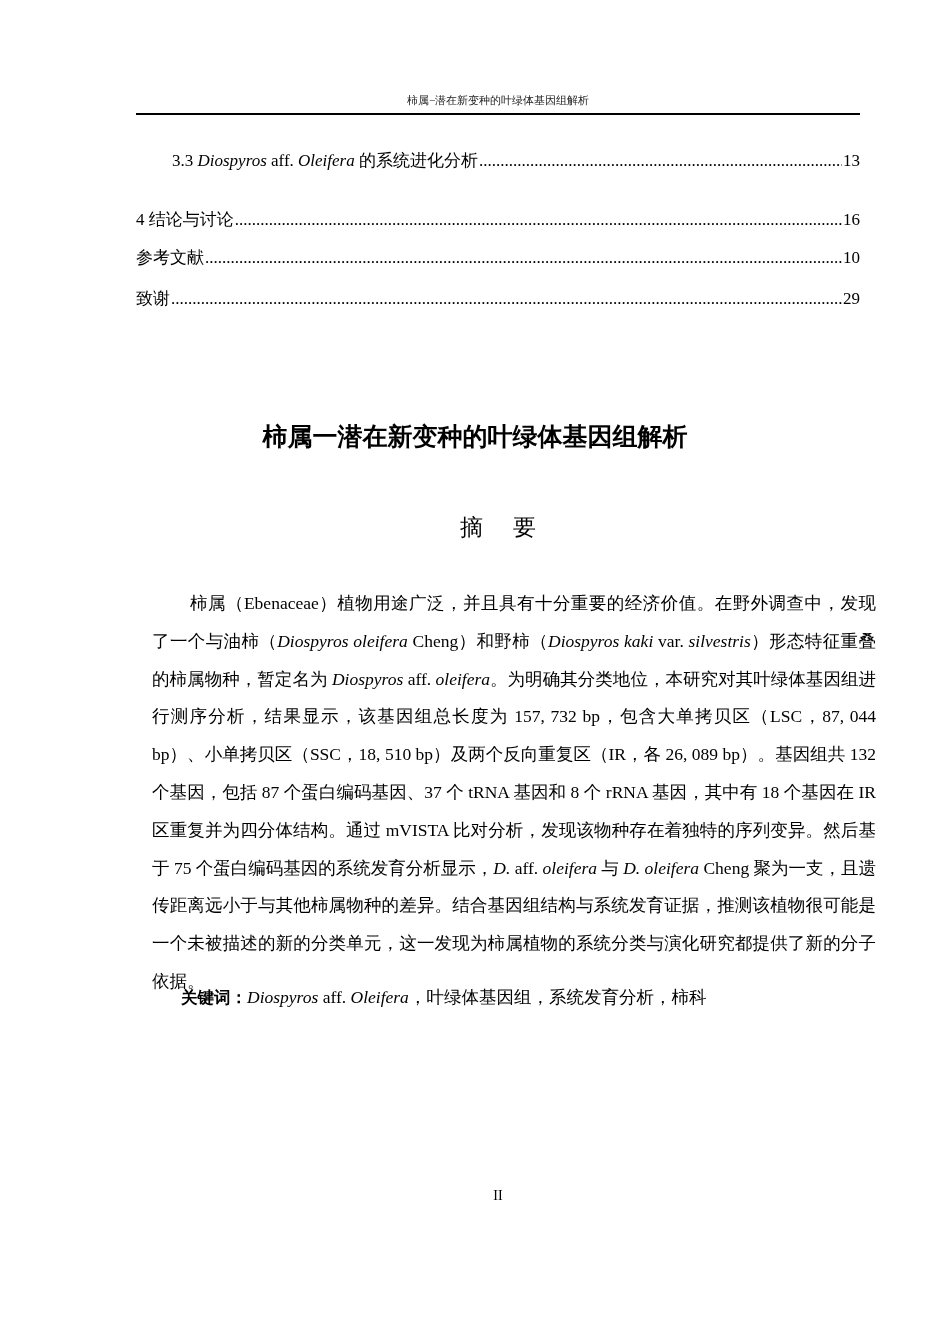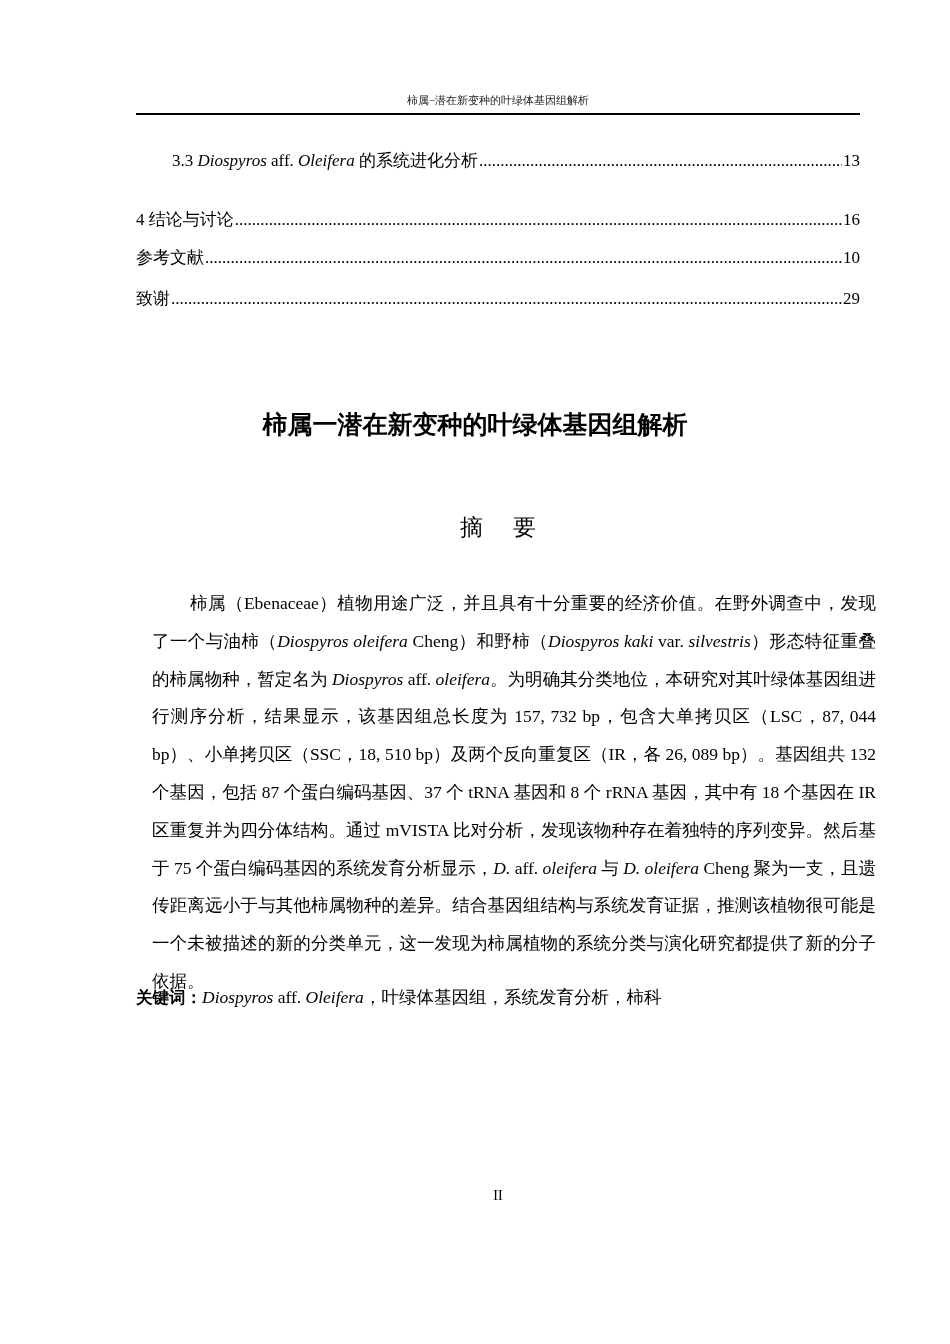--- a/index.html
+++ b/index.html
@@ -7,29 +7,29 @@
       font-family: "Liberation Serif", "DejaVu Serif", serif; color: #000; }
     .header { position: absolute; left: 136px; top: 88px; width: 724px; text-align: center;
       font-size: 11px; line-height: 24px; color: #222; }
     .header-rule { position: absolute; left: 136px; top: 113px; width: 724px; height: 2px; background: #000; }
     .toc-row { position: absolute; display: flex; align-items: baseline; font-size: 17px; line-height: 24px; }
     .toc-row .label { white-space: nowrap; }
     .toc-row .dots { flex: 1; overflow: hidden; white-space: nowrap; margin: 0 1px; }
     .toc-row .dots::after { content: "................................................................................................................................................................................................................................................................"; letter-spacing: 0px; }
     .toc-row .page { white-space: nowrap; }
     i { font-style: italic; }
-    .title { position: absolute; left: 0; width: 950px; top: 408px; text-align: center;
+    .title { position: absolute; left: 0; width: 950px; top: 420px; text-align: center;
       font-family: "DejaVu Sans", "Liberation Sans", sans-serif; font-weight: bold; font-size: 25px; line-height: 34px; }
     .abstract-heading { position: absolute; left: 0; width: 996px; top: 513px; text-align: center;
       font-size: 23px; line-height: 30px; letter-spacing: 0; word-spacing: 0; }
     .abstract-heading span + span { margin-left: 30px; }
     .abstract { position: absolute; left: 136px; top: 569px; width: 724px; font-size: 17.5px; line-height: 37.8px;
       text-align: justify; text-indent: 38px; }
     .keywords { position: absolute; left: 136px; top: 983px; width: 724px; font-size: 17.5px; line-height: 28px; }
-    .keywords .kw-label { font-family: "DejaVu Sans", sans-serif; font-weight: bold; font-size: 16.5px; }
+    .keywords .kw-label { font-family: "DejaVu Sans", sans-serif; font-weight: bold; font-size: 16.5px; margin-left: 45px; }
     .page-number { position: absolute; left: 0; width: 996px; top: 1188px; text-align: center; font-size: 14px; }
   </style>
 </head>
 <body>
 
 <div class="header">柿属−潜在新变种的叶绿体基因组解析</div>
 <div class="header-rule"></div>
 
 <div class="toc-row" style="left:172px; top:149px; width:688px;">
   <span class="label">

